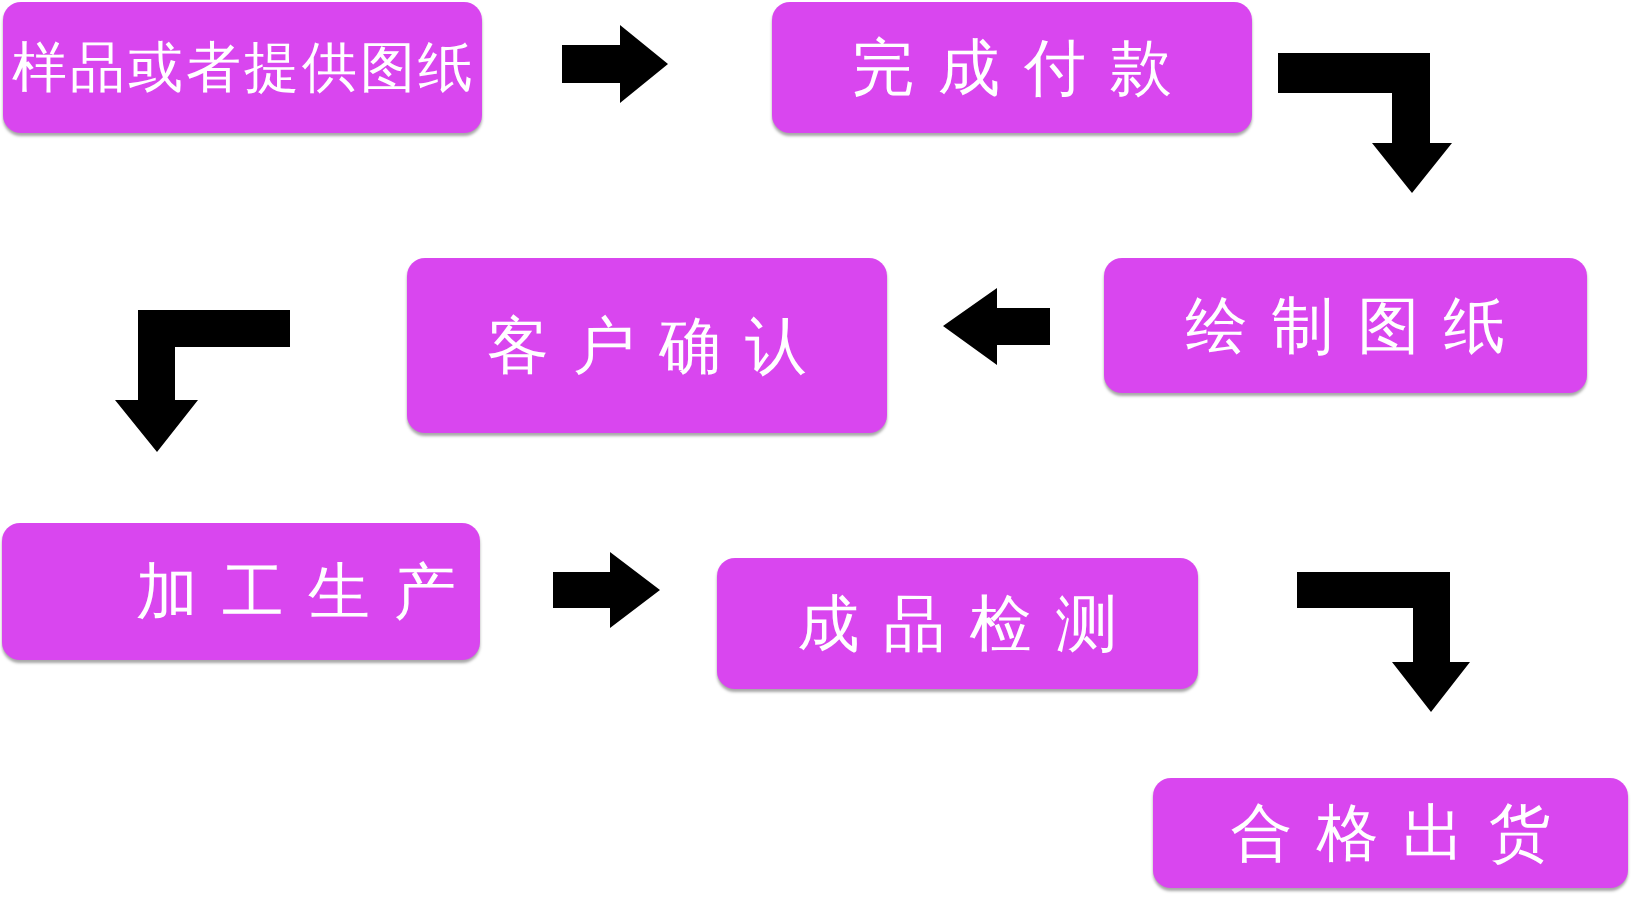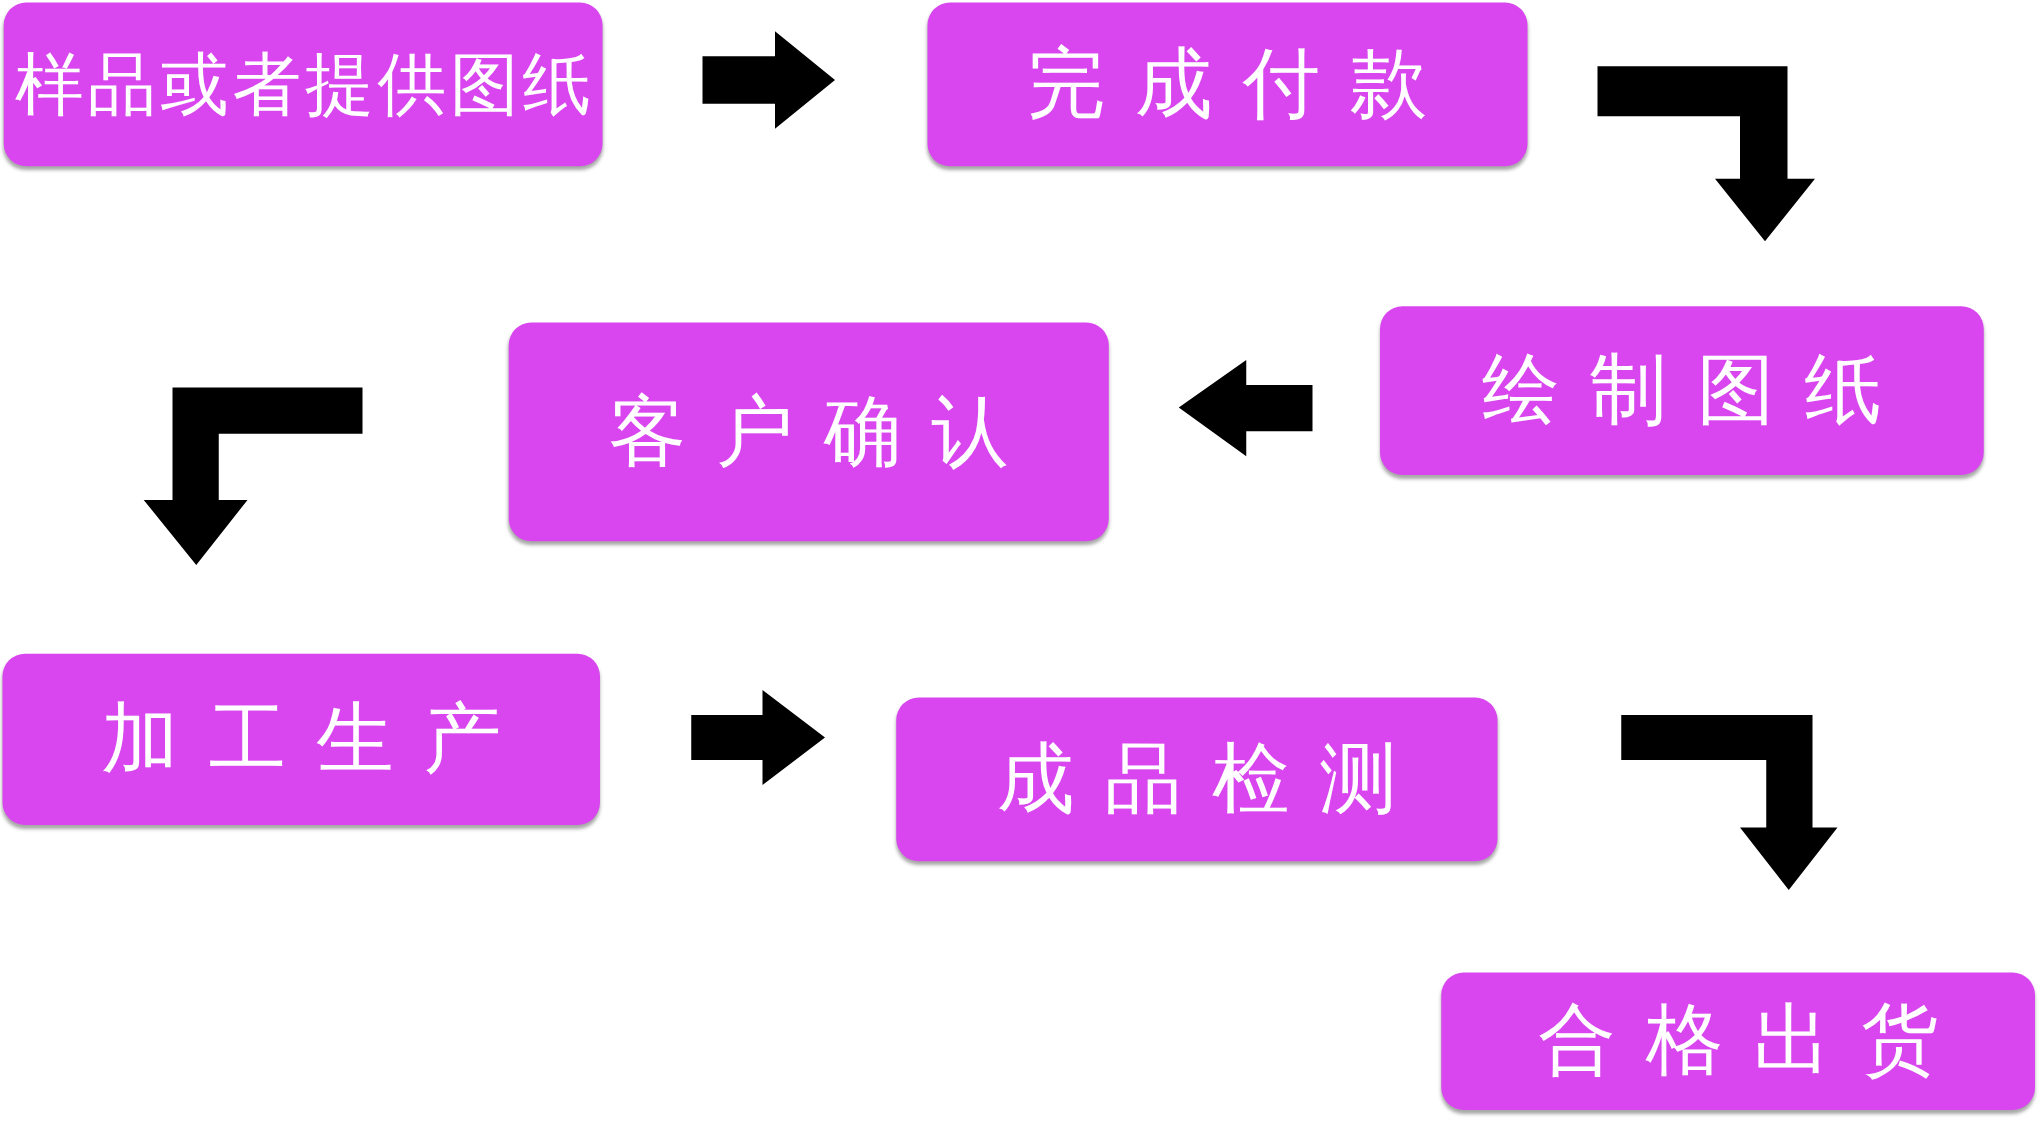--- a/index.html
+++ b/index.html
@@ -37,24 +37,24 @@
     margin-left: 24px; 
   }
   
   .label-tight {
     font-size: 55px;
     letter-spacing: 3px;
     margin-left: 3px;
   }
   
   #node-sample      { left: 3px;    top: 2px;   width: 479px; height: 131px; }
-  #node-payment     { left: 742px;  top: 2px;   width: 480px; height: 131px; }
+  #node-payment     { left: 772px;  top: 2px;   width: 480px; height: 131px; }
   #node-confirm     { left: 407px;  top: 258px; width: 480px; height: 175px; }
-  #node-draw        { left: 1104px; top: 245px; width: 483px; height: 135px; }
-  #node-production  { left: 2px;    top: 523px; width: 478px; height: 137px; }
+  #node-draw        { left: 1104px; top: 258px; width: 483px; height: 135px; }
+  #node-production  { left: 2px;    top: 523px; width: 478px; height: 137px; justify-content: flex-end; }
   #node-inspection  { left: 717px;  top: 522px; width: 481px; height: 131px; margin-top: 36px; }
   #node-shipment    { left: 1153px; top: 778px; width: 475px; height: 110px; }
 
   .arrow-layer {
     position: absolute;
     left: 0; top: 0;
     width: 1634px; height: 916px;
     pointer-events: none;
   }
   .arrow-layer polygon { fill: #000000; }

